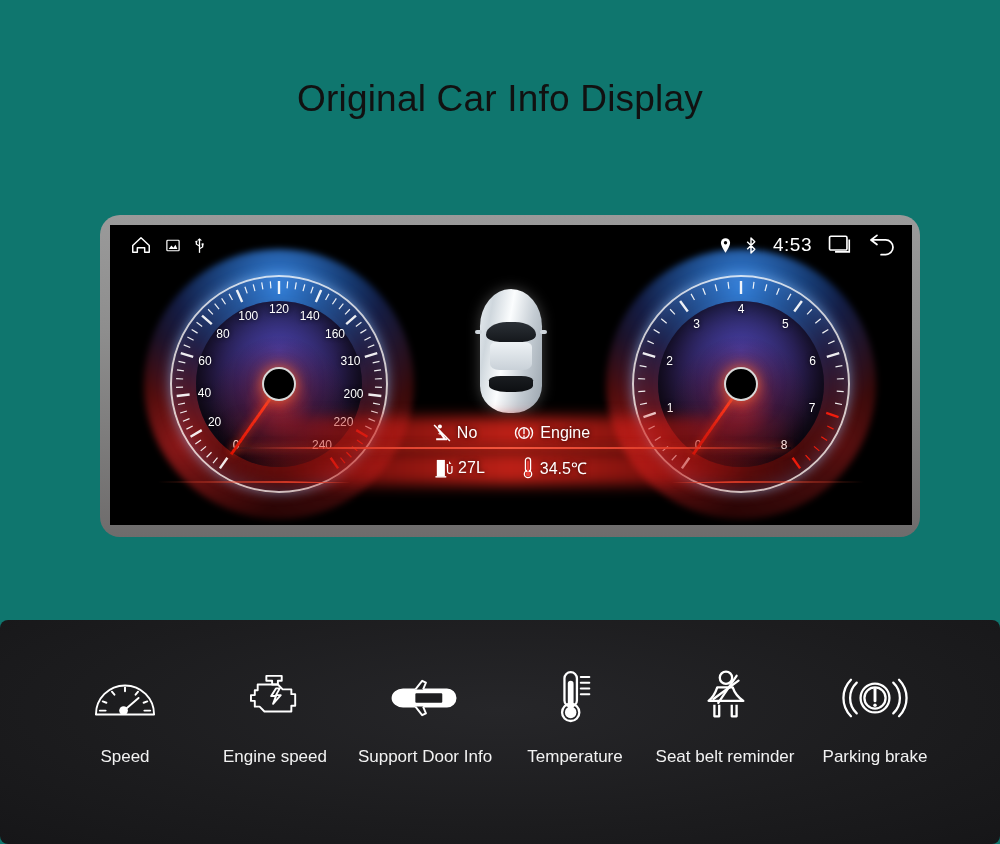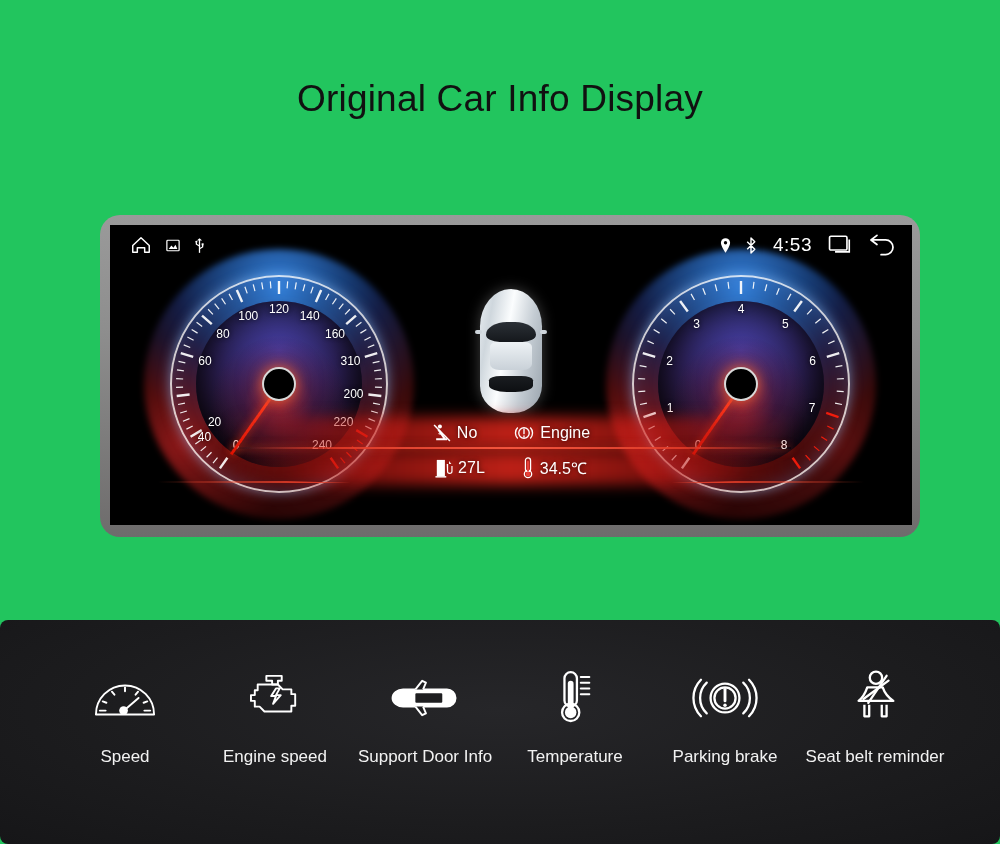--- a/index.html
+++ b/index.html
@@ -2,21 +2,21 @@
 <html><head>
 <meta charset="utf-8">
 <style>
   * { box-sizing: border-box; margin: 0; padding: 0; }
   html, body {
     width: 1000px; height: 844px;
     background: #ffffff;
     font-family: "Liberation Sans", sans-serif;
     overflow: hidden;
   }
-  .page { position: relative; width: 1000px; height: 844px; background: #22c55e; }
+  .page { position: relative; width: 1000px; height: 844px; background: #0f766e; }
 
   
   .page-title {
     position: absolute; top: 78px; left: 0; width: 1000px;
     text-align: center;
     font-size: 37px; font-weight: 400; color: #111;
     letter-spacing: .2px;
   }
 
   
@@ -299,21 +299,21 @@
               <line x1="186.99259647592282" y1="164.97459151207693" x2="192.67955663562552" y2="169.05607214316586" stroke="#f01c0c" stroke-width="1.2" opacity="1"></line>
               <line x1="181.998972697603" y1="171.3470126396976" x2="187.32181445680322" y2="175.89314897800887" stroke="#f01c0c" stroke-width="1.2" opacity="1"></line>
               <line x1="176.48618151286354" y1="177.27602291297313" x2="181.4070489148432" y2="182.25448291704413" stroke="#f01c0c" stroke-width="1.2" opacity="1"></line>
               <line x1="170.49342979538713" y1="182.71945531540365" x2="174.97732571796743" y2="188.09483226548517" stroke="#f01c0c" stroke-width="1.2" opacity="1"></line>
               <line x1="160.6218792715942" y1="182.72368398600923" x2="168.0783729441578" y2="193.3726605617661" stroke="#f01c0c" stroke-width="2.4" opacity="1"></line>
             </g>
         </svg>
         <div id="spd-nums">
             <div class="num" style="left: 65.9818px; top: 170.436px;">0</div>
             <div class="num" style="left: 44.6004px; top: 147.441px;">20</div>
-            <div class="num" style="left: 34.5071px; top: 117.707px; margin-top: 44px;">40</div>
+            <div class="num" style="left: 34.5071px; top: 117.707px;">40</div>
             <div class="num" style="left: 35px; top: 86.4471px;">60</div>
             <div class="num" style="left: 52.9731px; top: 59.1403px;">80</div>
             <div class="num" style="left: 78.2956px; top: 40.5731px;">100</div>
             <div class="num" style="left: 109px; top: 34px;">120</div>
             <div class="num" style="left: 139.704px; top: 40.5731px;">140</div>
             <div class="num" style="left: 165.027px; top: 59.1403px;">160</div>
             <div class="num" style="left: 180.529px; top: 86.4471px;">310</div>
             <div class="num" style="left: 183.493px; top: 119px;">200</div>
             <div class="num" style="left: 173.4px; top: 147.441px;">220</div>
             <div class="num" style="left: 152.018px; top: 170.436px;">240</div>
@@ -495,39 +495,39 @@
           <rect x="16.5" y="12" width="6" height="32" rx="3" fill="#fff" stroke="none"></rect>
           <circle cx="19.5" cy="45" r="6" fill="#fff" stroke="none"></circle>
           <path d="M30 8h9M30 14h9M30 20h9M30 26h9" stroke-linecap="round" stroke-width="2"></path>
         </svg>
       </span>
       <span class="f-label">Temperature</span>
     </div>
 
     <div class="feature">
       <span class="f-icon">
+        <svg width="58" height="56" viewBox="0 0 60 58" fill="none" stroke="#fff" stroke-width="2.4" stroke-linejoin="round">
+          <circle cx="31" cy="8" r="6.4"></circle>
+          <path d="M22 18c-2 6-4 10-9 14h36c-6-4-9-8-11-14z"></path>
+          <path d="M24 36v12h-5V36M42 36v12h-5V36"></path>
+          <path d="M23 34 42 6" stroke-linecap="round"></path>
+          <path d="M18 30 44 11" stroke-linecap="round"></path>
+        </svg>
+      </span>
+      <span class="f-label">Seat belt
+reminder</span>
+    </div>
+
+    <div class="feature">
+      <span class="f-icon">
         <svg width="66" height="50" viewBox="0 0 68 52" fill="none" stroke="#fff" stroke-width="2.4">
           <circle cx="34" cy="26" r="15"></circle>
           <circle cx="34" cy="26" r="11"></circle>
           <path d="M34 17v12" stroke-linecap="round" stroke-width="3"></path>
           <circle cx="34" cy="33.5" r="1.8" fill="#fff" stroke="none"></circle>
           <path d="M15 10a22 22 0 0 0 0 32M9 7a27 27 0 0 0 0 38M53 10a22 22 0 0 1 0 32M59 7a27 27 0 0 1 0 38" stroke-linecap="round"></path>
         </svg>
       </span>
       <span class="f-label">Parking brake</span>
     </div>
 
-    <div class="feature">
-      <span class="f-icon">
-        <svg width="58" height="56" viewBox="0 0 60 58" fill="none" stroke="#fff" stroke-width="2.4" stroke-linejoin="round">
-          <circle cx="31" cy="8" r="6.4"></circle>
-          <path d="M22 18c-2 6-4 10-9 14h36c-6-4-9-8-11-14z"></path>
-          <path d="M24 36v12h-5V36M42 36v12h-5V36"></path>
-          <path d="M23 34 42 6" stroke-linecap="round"></path>
-          <path d="M18 30 44 11" stroke-linecap="round"></path>
-        </svg>
-      </span>
-      <span class="f-label">Seat belt
-reminder</span>
-    </div>
-
   </div>
 </div>
 
 </body></html>

